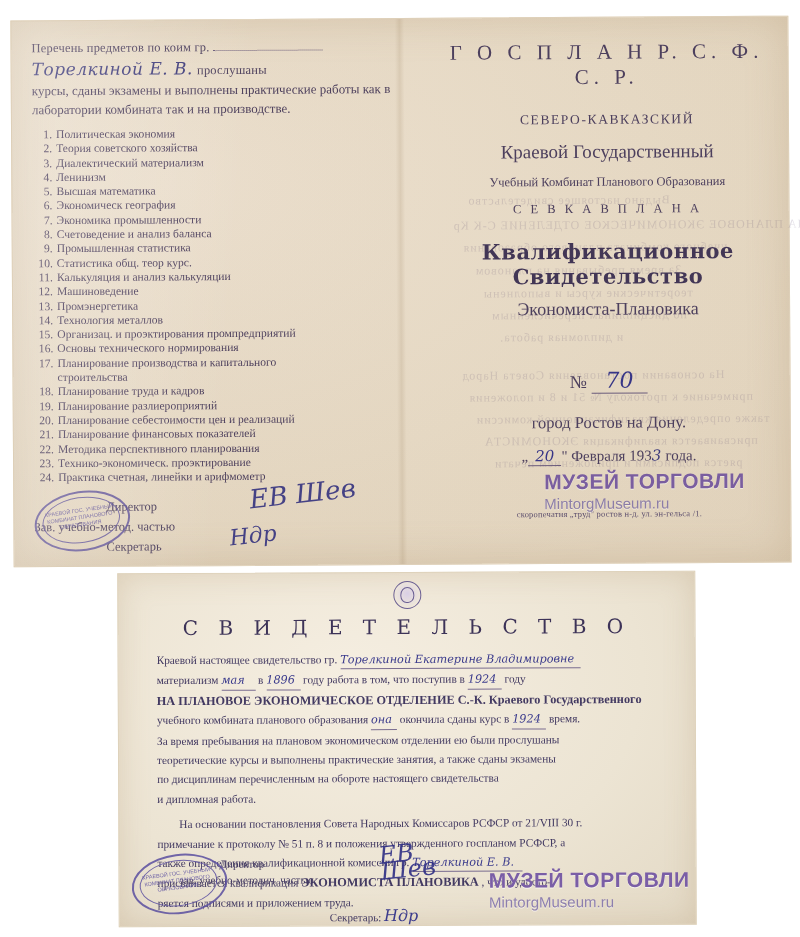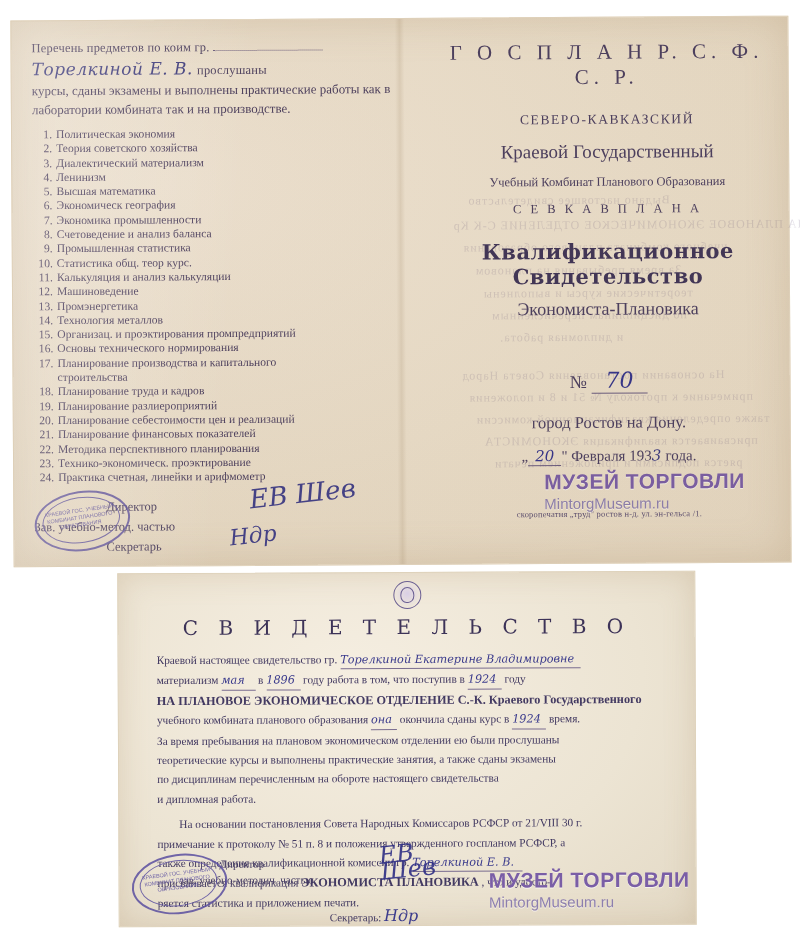--- a/index.html
+++ b/index.html
@@ -405,21 +405,21 @@
     <p><span>примечание к протоколу № 51 п. 8 и положения утвержденного госпланом РСФСР, а</span></p>
     <p>
       <span>также определения квалификационной комиссии гр.</span>
       <span class="hw ul" style="min-width:110px;">Торелкиной Е. В.</span>
     </p>
     <p>
       <span>присваивается квалификация</span>
       <span class="em">ЭКОНОМИСТА ПЛАНОВИКА</span>
       <span>, что и удосто-</span>
     </p>
-    <p><span>ряется статистика и приложением печати.</span></p>
+    <p><span>ряется подписями и приложением труда.</span></p>
   </div>
 
   <div class="bot-sign">
     <div style="padding-left:40px;">Директор</div>
     <div>зав. учебно-методич. частью</div>
     <div class="stamp" style="left:-48px; top:-2px; transform:rotate(-7deg);">
       <div class="ring"></div>
       <div class="ring2"></div>
       <div class="txt">КРАЕВОЙ ГОС. УЧЕБНЫЙ КОМБИНАТ ПЛАНОВОГО ОБРАЗОВАНИЯ</div>
     </div>

